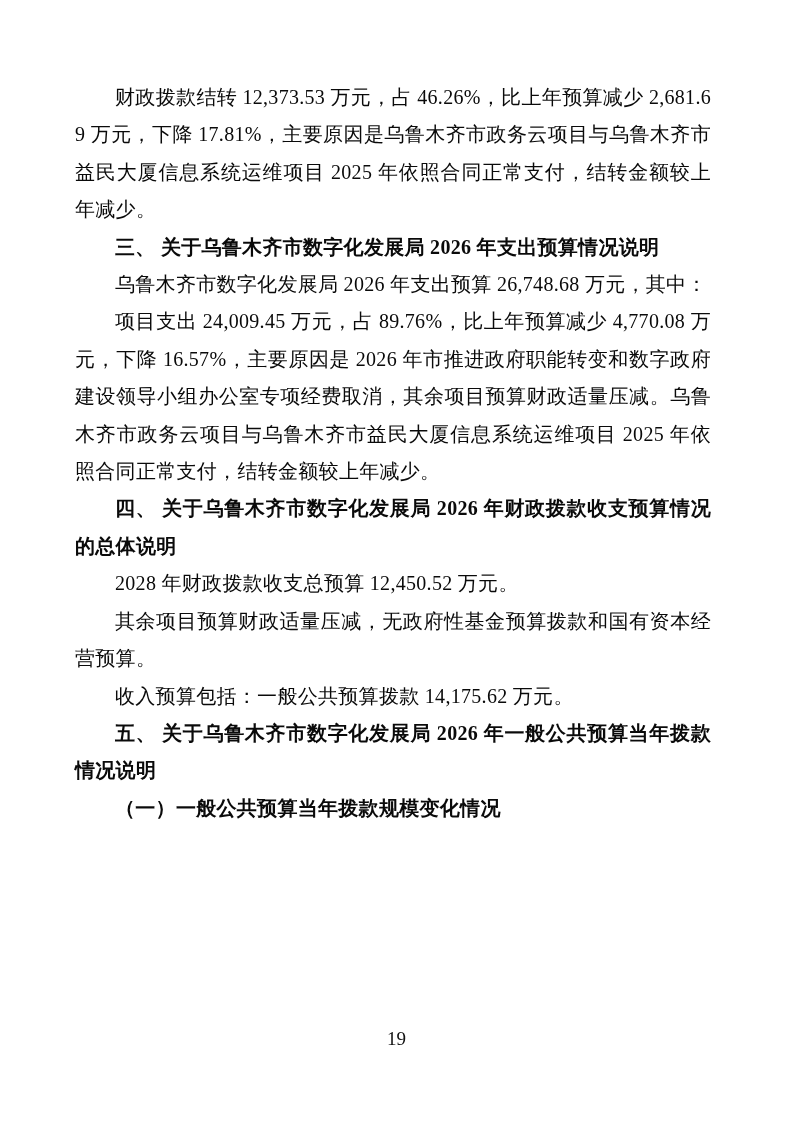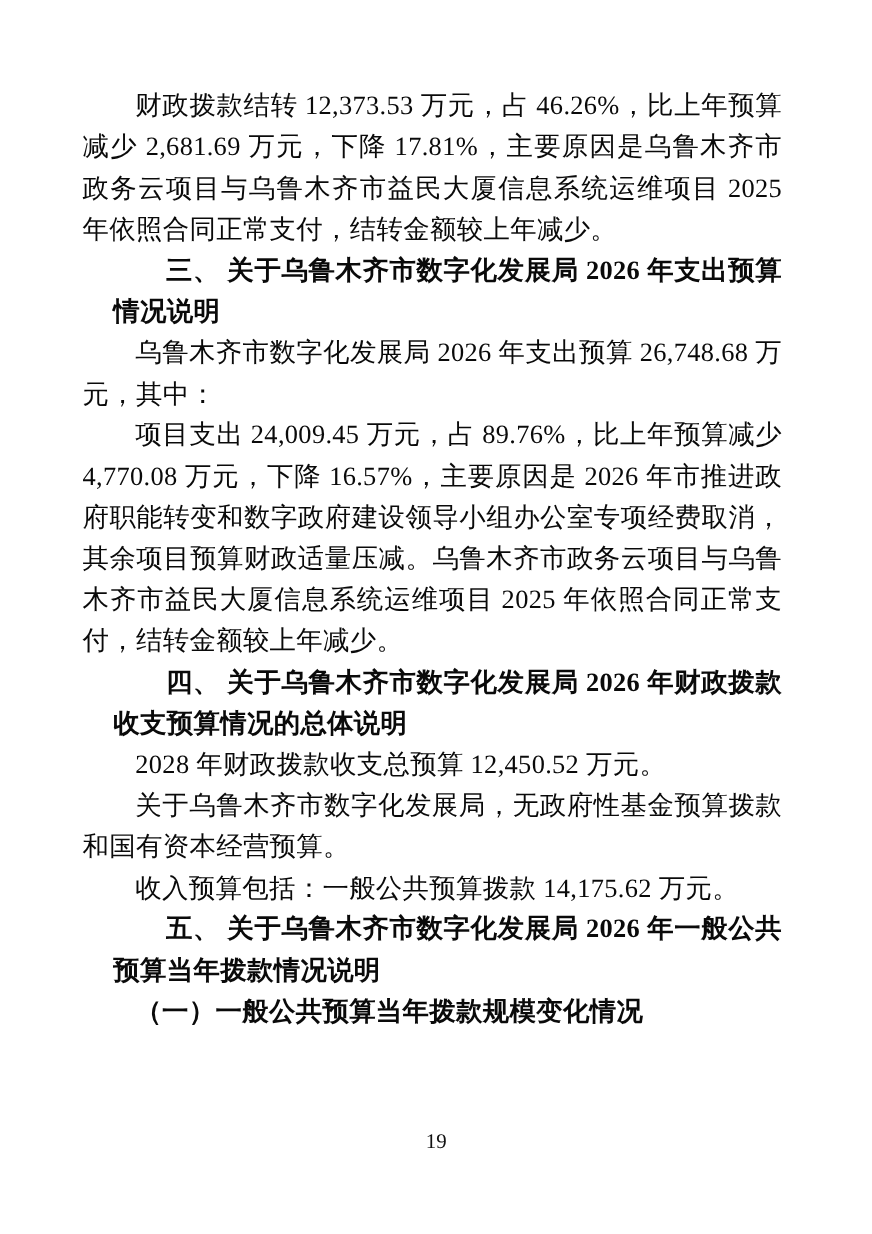--- a/index.html
+++ b/index.html
@@ -19,30 +19,29 @@
   }
   .content {
     position: absolute;
     left: 75px;
     top: 79px;
     width: 636px;
   }
   .para {
     margin: 0;
     padding: 0;
-    font-size: 24px;
+    font-size: 20px;
     line-height: 37.4px;
     text-align: justify;
     text-indent: 2em;
     letter-spacing: 0.3px;
     word-break: break-all;
   }
   .para.heading {
     font-weight: bold;
-    margin-left: 28px;
   }
   .para.subheading {
     font-weight: bold;
   }
   .page-number {
     position: absolute;
     bottom: 72px;
     left: 0;
     width: 100%;
     text-align: center;
@@ -55,19 +54,19 @@
 <body>
 
 <div class="page">
   <div class="content">
       <p class="para body">财政拨款结转 12,373.53 万元，占 46.26%，比上年预算减少 2,681.69 万元，下降 17.81%，主要原因是乌鲁木齐市政务云项目与乌鲁木齐市益民大厦信息系统运维项目 2025 年依照合同正常支付，结转金额较上年减少。</p>
       <p class="para heading">三、 关于乌鲁木齐市数字化发展局 2026 年支出预算情况说明</p>
       <p class="para body">乌鲁木齐市数字化发展局 2026 年支出预算 26,748.68 万元，其中：</p>
       <p class="para body">项目支出 24,009.45 万元，占 89.76%，比上年预算减少 4,770.08 万元，下降 16.57%，主要原因是 2026 年市推进政府职能转变和数字政府建设领导小组办公室专项经费取消，其余项目预算财政适量压减。乌鲁木齐市政务云项目与乌鲁木齐市益民大厦信息系统运维项目 2025 年依照合同正常支付，结转金额较上年减少。</p>
       <p class="para heading">四、 关于乌鲁木齐市数字化发展局 2026 年财政拨款收支预算情况的总体说明</p>
       <p class="para body">2028 年财政拨款收支总预算 12,450.52 万元。</p>
-      <p class="para body">关于乌鲁木齐市数字化发展局，无政府性基金预算拨款和国有资本经营预算。</p>
+      <p class="para body">其余项目预算财政适量压减，无政府性基金预算拨款和国有资本经营预算。</p>
       <p class="para body">收入预算包括：一般公共预算拨款 14,175.62 万元。</p>
       <p class="para heading">五、 关于乌鲁木齐市数字化发展局 2026 年一般公共预算当年拨款情况说明</p>
       <p class="para subheading">（一）一般公共预算当年拨款规模变化情况</p>
     </div>
   <div class="page-number">19</div>
 </div>
 
 </body></html>

